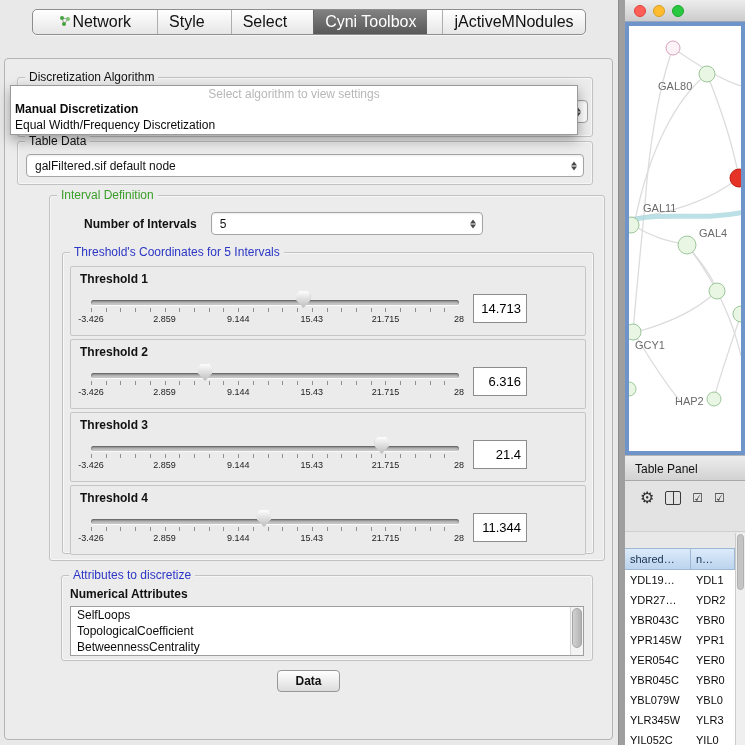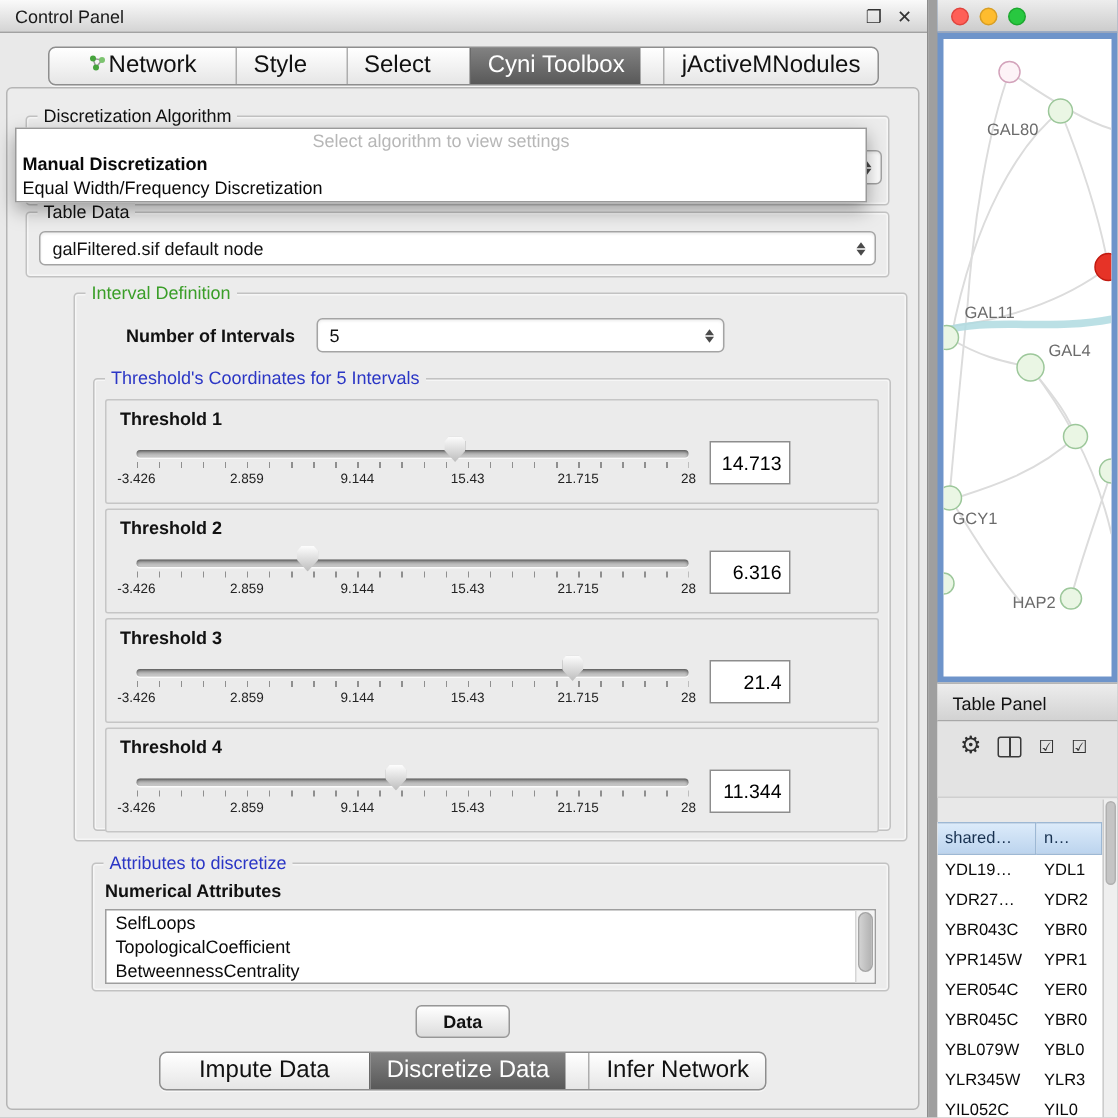--- a/index.html
+++ b/index.html
@@ -100,27 +100,20 @@
   .td.c2 { flex:1; }
   .tp-vscroll { position:absolute; right:0; top:78px; bottom:0; width:10px; background:#efefef; border-left:1px solid #cccccc; }
   .tp-vthumb { margin:1px; height:56px; background:#c4c4c4; border:1px solid #b0b0b0; border-radius:5px; }
 </style>
 </head>
 <body>
 
 <div class="stage">
 
   <div class="cp">
-    <div class="cp-titlebar">
-      <span>Control Panel</span>
-      <span class="win-btns">
-        <span>❐</span>
-        <span>✕</span>
-      </span>
-    </div>
 
     <div class="top-tabs">
       <div class="seg">
         <div class="seg-item">
           <span>
             <svg width="12" height="12" viewBox="0 0 12 12">
               <path d="M3 3L9 4M3 3L5 9M9 4L5 9" stroke="#9a9a9a" stroke-width="1" fill="none"></path>
               <circle cx="3" cy="3" r="2" fill="#46a33c"></circle>
               <circle cx="9" cy="4" r="2" fill="#7cc36f"></circle>
               <circle cx="5" cy="9" r="2" fill="#46a33c"></circle>
@@ -282,33 +275,20 @@
           <div class="vscroll">
               <div class="vthumb"></div>
             </div>
         </div>
       </div>
 
       <div class="apply-row">
         <span class="btn">Data</span>
       </div>
 
-      <div class="bottom-tabs">
-        <div class="seg">
-          <div class="seg-item">
-            <span>Impute Data</span>
-          </div>
-          <div class="seg-item active">
-            <span>Discretize Data</span>
-          </div>
-          <div class="seg-item">
-            <span>Infer Network</span>
-          </div>
-        </div>
-      </div>
 
     </div>
   </div>
 
   <div class="net-window">
     <div class="net-titlebar">
       <span class="light red"></span>
       <span class="light yellow"></span>
       <span class="light green"></span>
     </div>

